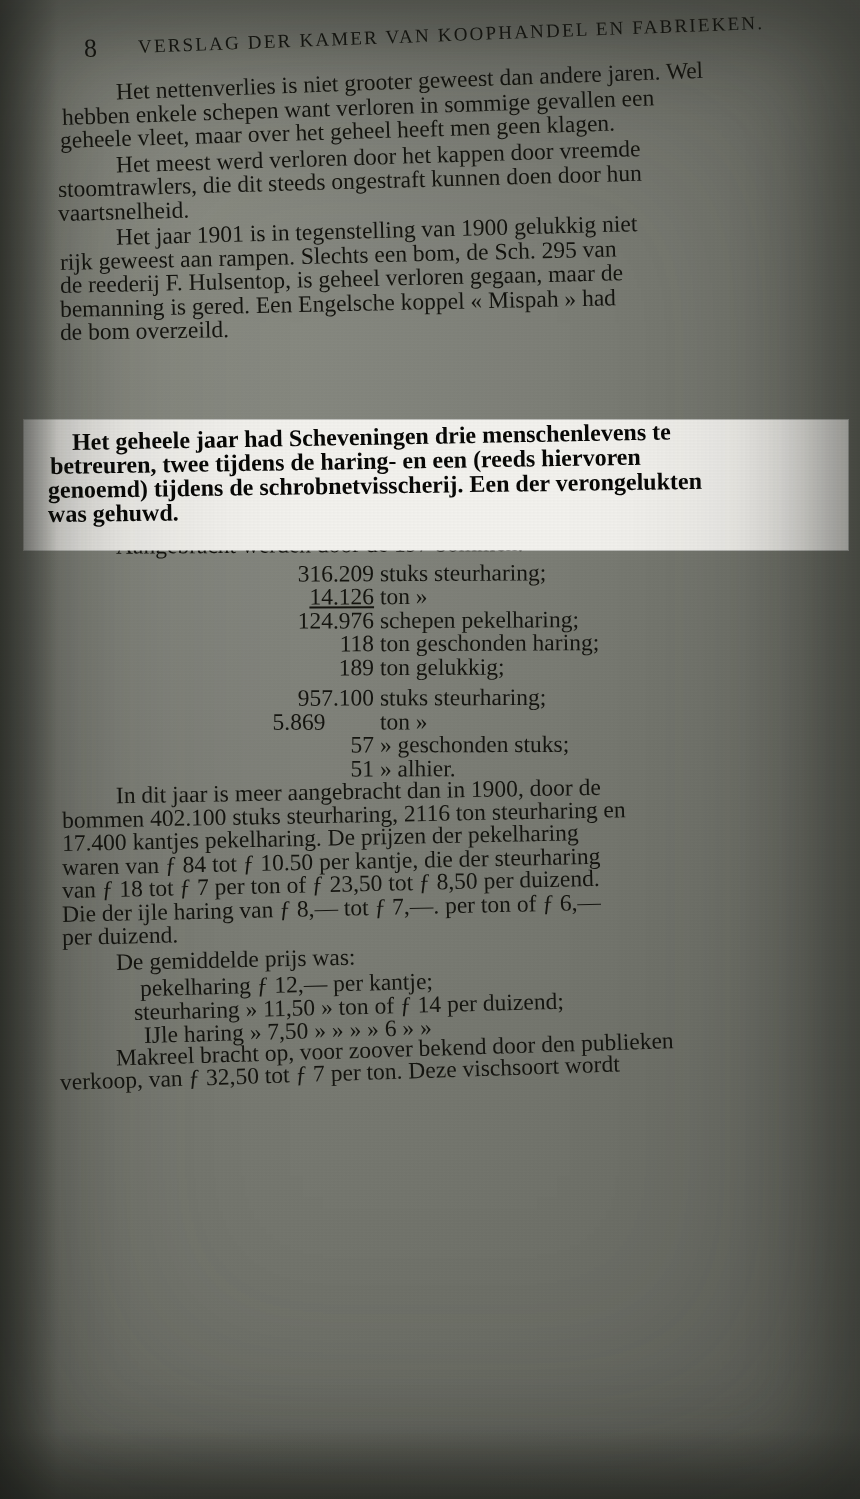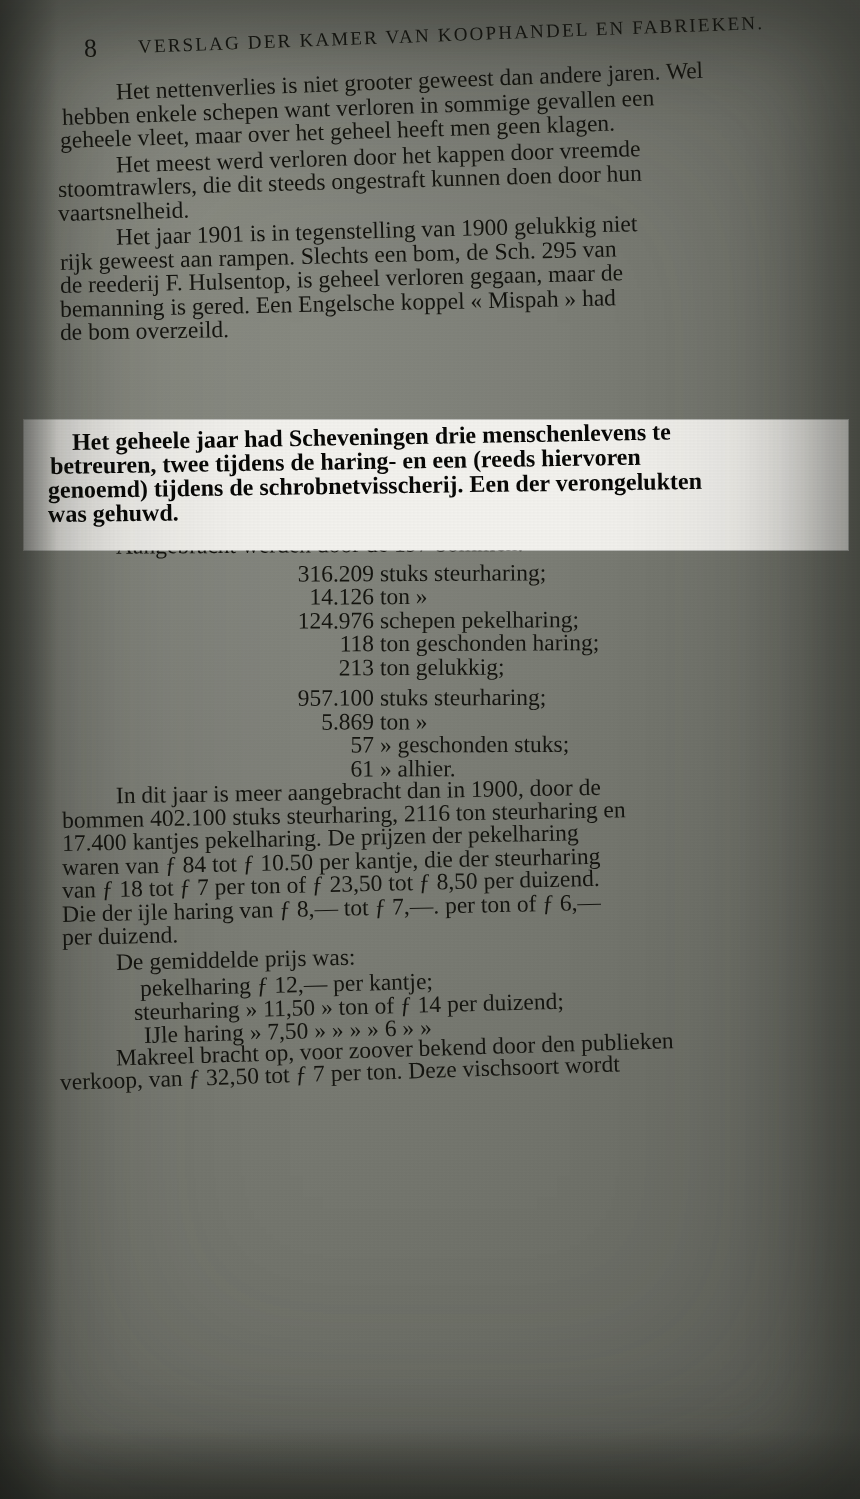--- a/index.html
+++ b/index.html
@@ -176,53 +176,53 @@
     <p class="para">
       <span class="line ind" style="transform:rotate(-0.4deg);">Aangebracht werden door de 197 bommen:</span>
     </p>
 
     <div style="margin-top:4px;">
       <span class="stat" style="transform:rotate(-0.3deg);margin-left:152px;">
         <span class="num" style="width:150px;">316.209</span>
         <span>stuks steurharing;</span>
       </span>
       <span class="stat" style="transform:rotate(-0.3deg);margin-left:152px;">
-        <span class="num" style="width:150px;">14.126</span>
+        <span class="num" style="width:150px;text-decoration:underline;">14.126</span>
         <span>ton              »</span>
       </span>
       <span class="stat" style="transform:rotate(-0.3deg);margin-left:152px;">
         <span class="num" style="width:150px;">124.976</span>
         <span>schepen pekelharing;</span>
       </span>
       <span class="stat" style="transform:rotate(-0.3deg);margin-left:152px;">
         <span class="num" style="width:150px;">118</span>
         <span>ton geschonden haring;</span>
       </span>
       <span class="stat" style="transform:rotate(-0.3deg);margin-left:152px;">
-        <span class="num" style="width:150px;">213</span>
+        <span class="num" style="width:150px;">189</span>
         <span>ton gelukkig;</span>
       </span>
     </div>
 
 
     <div style="margin-top:7px;">
       <span class="stat" style="transform:rotate(-0.2deg);margin-left:152px;">
         <span class="num" style="width:150px;">957.100</span>
         <span>stuks steurharing;</span>
       </span>
       <span class="stat" style="transform:rotate(-0.2deg);margin-left:152px;">
-        <span class="num" style="width:150px;">5.869</span>
+        <span class="num" style="width:150px;text-align:center;">5.869</span>
         <span>ton              »</span>
       </span>
       <span class="stat" style="transform:rotate(-0.2deg);margin-left:152px;">
         <span class="num" style="width:150px;">57</span>
         <span>»    geschonden stuks;</span>
       </span>
       <span class="stat" style="transform:rotate(-0.2deg);margin-left:152px;">
-        <span class="num" style="width:150px;">61</span>
+        <span class="num" style="width:150px;">51</span>
         <span>»    alhier.</span>
       </span>
     </div>
 
     <p class="para" style="margin-top:4px;">
       <span class="line ind" style="transform:rotate(-1.0deg);">In dit jaar is meer aangebracht dan in 1900, door de</span>
       <span class="line" style="transform:rotate(-1.1deg);margin-left:-10px;">bommen 402.100 stuks steurharing, 2116 ton steurharing en</span>
       <span class="line" style="transform:rotate(-1.2deg);margin-left:-10px;">17.400 kantjes pekelharing.  De prijzen der pekelharing</span>
       <span class="line" style="transform:rotate(-1.2deg);margin-left:-10px;">waren van ƒ 84 tot ƒ 10.50 per kantje, die der steurharing</span>
       <span class="line" style="transform:rotate(-1.3deg);margin-left:-10px;">van ƒ 18 tot ƒ 7 per ton of ƒ 23,50 tot ƒ 8,50 per duizend.</span>

